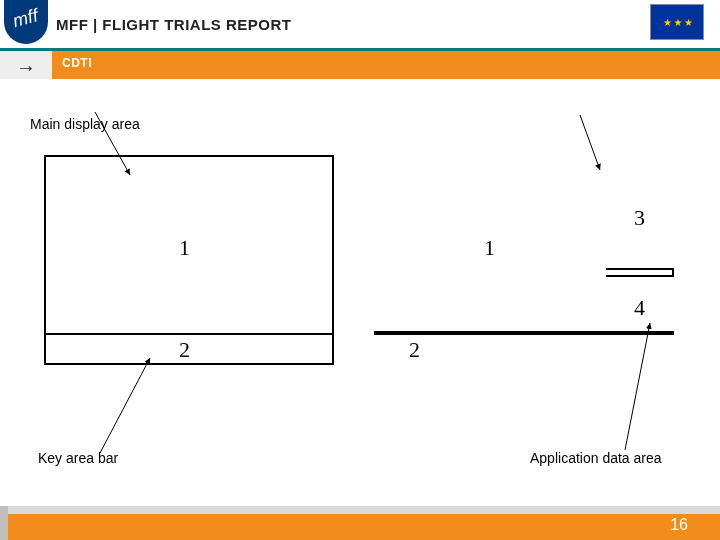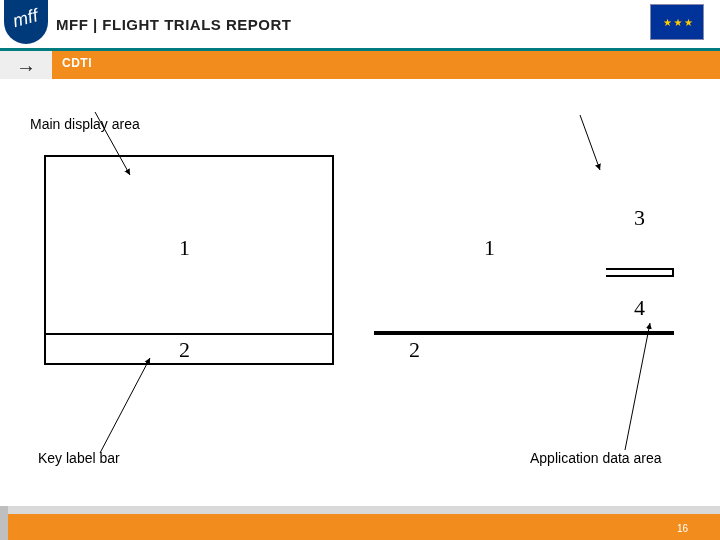--- a/index.html
+++ b/index.html
@@ -187,21 +187,21 @@
   }
   .footer-grey-tab {
     position: absolute;
     bottom: 0; left: 0; width: 8px; height: 34px;
     background: #bfbfbf;
   }
   .page-num {
     position: absolute;
     bottom: 6px; right: 32px;
     color: #fff;
-    font-size: 10px;
+    font-size: 16px;
   }
 </style>
 </head>
 <body>
 
 <div class="slide">
 
   <div class="top-strip"></div>
   <div class="teal-line"></div>
   <div class="orange-band"></div>
@@ -213,21 +213,21 @@
   <div class="report-title">MFF | FLIGHT TRIALS REPORT</div>
 
   <div class="eu-flag" title="EU flag">
     <span>⋆⋆⋆</span>
   </div>
 
   <div class="arrow-box">→</div>
   <div class="section-title">CDTI</div>
 
   <div class="label main">Main display area</div>
-  <div class="label key">Key label bar</div>
+  <div class="label key">Key area bar</div>
   <div class="label app">Application data area</div>
 
   <div class="diagram">
 
     <div class="box left-1"></div>
     <div class="box left-2"></div>
 
     <div class="box right-outer"></div>
     <div class="box right-3"></div>
     <div class="box right-4"></div>

